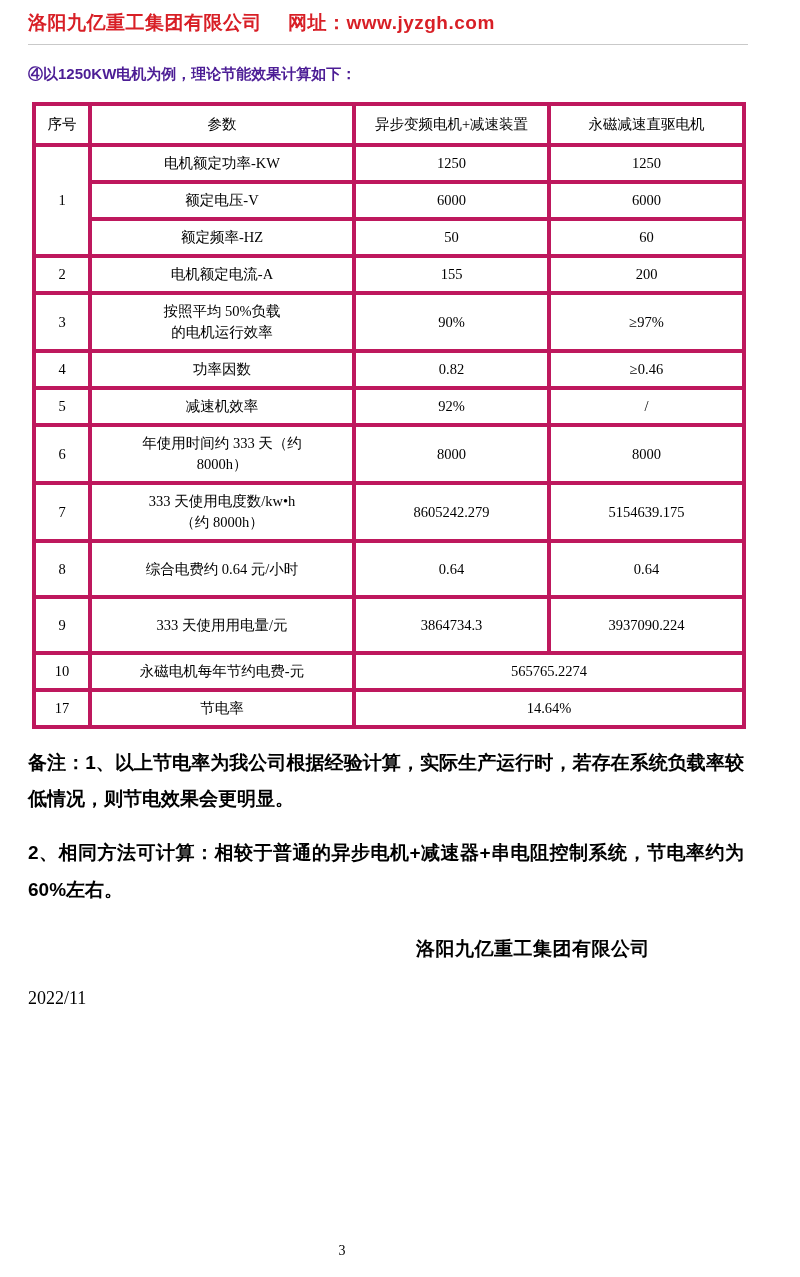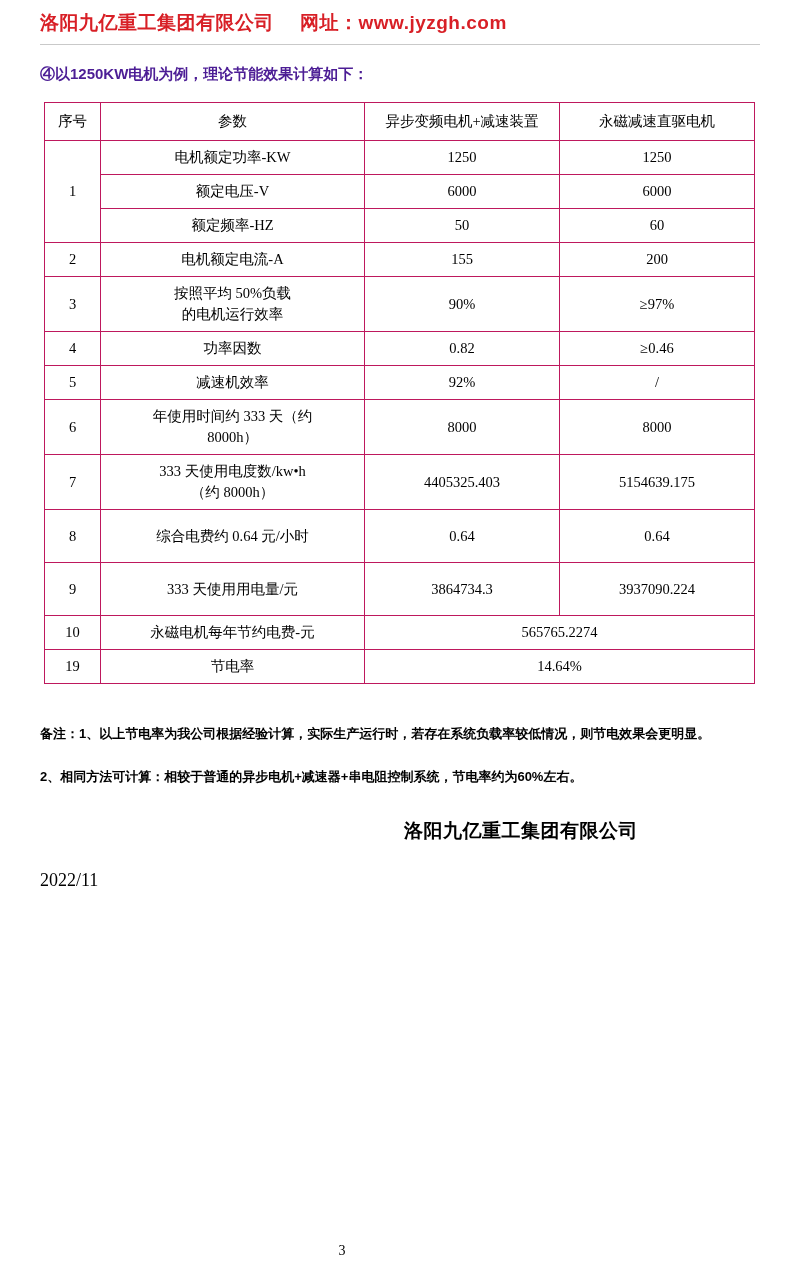--- a/index.html
+++ b/index.html
@@ -13,21 +13,21 @@
     font-family: "Liberation Serif", serif;
     color: #000000;
     position: relative;
     overflow: hidden;
   }
   .page {
     position: relative;
     width: 684px;
     height: 1277px;
     box-sizing: border-box;
-    padding: 0 40px;
+    padding: 0 28px;
   }
   
   .header {
     padding-top: 10px;
     display: flex;
     align-items: baseline;
     gap: 26px;
     font-family: "Liberation Sans", sans-serif;
     font-weight: bold;
     font-size: 19px;
@@ -55,44 +55,44 @@
   }
   
   table.calc {
     margin-top: 18px;
     margin-left: 4px;
     border-collapse: collapse;
     width: 710px;
     table-layout: fixed;
   }
   table.calc td, table.calc th {
-    border: 1px solid #be185d;
+    border: 4px solid #be185d;
     text-align: center;
     vertical-align: middle;
     font-family: "Liberation Serif", serif;
     font-size: 14.5px;
     padding: 6px 4px;
     line-height: 1.45;
     font-weight: normal;
   }
   table.calc thead th {
     font-size: 14.5px;
     padding: 8px 4px;
   }
   col.c-no { width: 56px; }
   col.c-param { width: 264px; }
   col.c-a { width: 195px; }
   col.c-b { width: 195px; }
   .tall td { height: 40px; }
   .two-line { line-height: 1.5; }
   
   .notes {
-    margin-top: 38px;
-    font-family: "Liberation Sans", sans-serif;
-    font-size: 13px;
+    margin-top: 16px;
+    font-family: "Liberation Sans", sans-serif;
+    font-size: 19px;
     font-weight: bold;
     line-height: 1.9;
     width: 716px;
   }
   .notes p {
     margin: 0 0 18px 0;
     text-align: justify;
   }
   
   .signature {
@@ -209,21 +209,21 @@
         <td>8000</td>
         <td>8000</td>
       </tr>
 
       <tr class="tall">
         <td>7</td>
         <td class="two-line">
           <div>333 天使用电度数/kw•h</div>
           <div>（约 8000h）</div>
         </td>
-        <td>4405325.403</td>
+        <td>8605242.279</td>
         <td>5154639.175</td>
       </tr>
 
       <tr class="tall">
         <td>8</td>
         <td>综合电费约 0.64 元/小时</td>
         <td>0.64</td>
         <td>0.64</td>
       </tr>
 
@@ -234,21 +234,21 @@
         <td>3937090.224</td>
       </tr>
 
       <tr>
         <td>10</td>
         <td>永磁电机每年节约电费-元</td>
         <td colspan="2">565765.2274</td>
       </tr>
 
       <tr>
-        <td>19</td>
+        <td>17</td>
         <td>节电率</td>
         <td colspan="2">14.64%</td>
       </tr>
     </tbody>
   </table>
 
   <div class="notes">
     <p>备注：1、以上节电率为我公司根据经验计算，实际生产运行时，若存在系统负载率较低情况，则节电效果会更明显。</p>
     <p>2、相同方法可计算：相较于普通的异步电机+减速器+串电阻控制系统，节电率约为60%左右。</p>
   </div>

